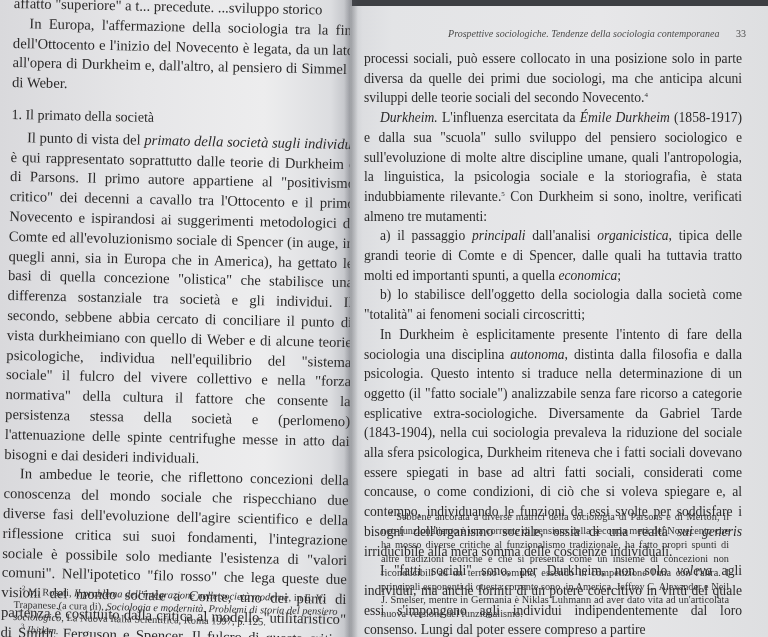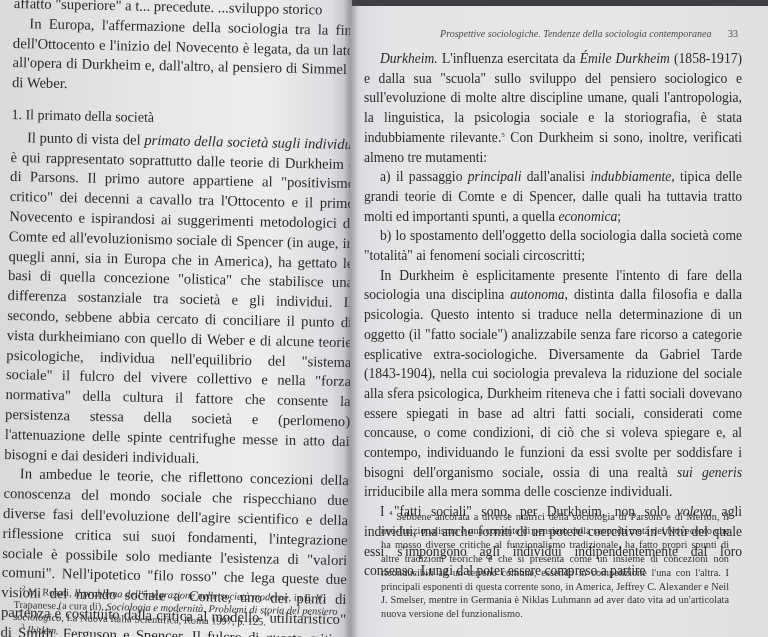--- a/index.html
+++ b/index.html
@@ -43,21 +43,21 @@
   }
   .left-footnotes {
     position: absolute; left: 14px; top: 586px; width: 345px;
     transform: rotate(1.2deg); transform-origin: 0 0;
     font-family: "Liberation Serif", serif;
     font-size: 10.4px; line-height: 12.6px; color: #333;
   }
   .left-footnotes p { margin: 0; text-indent: 8px; }
   
   .running-head {
-    position: absolute; right: 30px; top: 22px;
+    position: absolute; right: 22px; top: 22px;
     font-family: "Liberation Serif", serif;
     font-size: 10px; color: #4a4a4a;
   }
   .running-head .title { font-style: italic; margin-right: 14px; }
   .right-content {
     position: absolute; left: 14px; top: 43px; width: 378px;
     font-family: "Liberation Serif", serif;
     font-size: 13.6px; line-height: 19.7px;
     text-align: justify;
   }
@@ -92,23 +92,24 @@
     <p><sup>3</sup> <em>Ibidem.</em></p>
   </div>
 </div>
 
 <div class="page-right">
   <div class="running-head">
     <span class="title">Prospettive sociologiche. Tendenze della sociologia contemporanea</span>
     <span>33</span>
   </div>
   <div class="right-content">
+    <p class="noindent"><span>processi sociali, può essere collocato in una posizione solo in parte diversa da quelle dei primi due sociologi, ma che anticipa alcuni sviluppi delle teorie sociali del secondo Novecento.</span><sup>4</sup></p>
     <p><em>Durkheim.</em><span> L'influenza esercitata da </span><em>Émile Durkheim</em><span> (1858-1917) e dalla sua "scuola" sullo sviluppo del pensiero sociologico e sull'evoluzione di molte altre discipline umane, quali l'antropologia, la linguistica, la psicologia sociale e la storiografia, è stata indubbiamente rilevante.</span><sup>5</sup><span> Con Durkheim si sono, inoltre, verificati almeno tre mutamenti:</span></p>
-    <p><span>a) il passaggio </span><em>principali</em><span> dall'analisi </span><em>indubbiamente</em><span>, tipica delle grandi teorie di Comte e di Spencer, dalle quali ha tuttavia tratto molti ed importanti spunti, a quella </span><em>economica</em><span>;</span></p>
-    <p>b) lo spostamento dell'oggetto della sociologia dalla società come "totalità" ai fenomeni sociali circoscritti;</p>
+    <p><span>a) il passaggio </span><em>principali</em><span> dall'analisi </span><em>organicistica</em><span>, tipica delle grandi teorie di Comte e di Spencer, dalle quali ha tuttavia tratto molti ed importanti spunti, a quella </span><em>economica</em><span>;</span></p>
+    <p>b) lo stabilisce dell'oggetto della sociologia dalla società come "totalità" ai fenomeni sociali circoscritti;</p>
     <p><span>In Durkheim è esplicitamente presente l'intento di fare della sociologia una disciplina </span><em>autonoma</em><span>, distinta dalla filosofia e dalla psicologia. Questo intento si traduce nella determinazione di un oggetto (il "fatto sociale") analizzabile senza fare ricorso a categorie esplicative extra-sociologiche. Diversamente da Gabriel Tarde (1843-1904), nella cui sociologia prevaleva la riduzione del sociale alla sfera psicologica, Durkheim riteneva che i fatti sociali dovevano essere spiegati in base ad altri fatti sociali, considerati come concause, o come condizioni, di ciò che si voleva spiegare e, al contempo, individuando le funzioni da essi svolte per soddisfare i bisogni dell'organismo sociale, ossia di una realtà </span><em>sui generis</em><span> irriducibile alla mera somma delle coscienze individuali.</span></p>
     <p><span>I "fatti sociali" sono, per Durkheim, non solo </span><em>voleva</em><span> agli individui, ma anche forniti di un potere coercitivo in virtù del quale essi s'impongono agli individui indipendentemente dal loro consenso. Lungi dal poter essere compreso a partire</span></p>
   </div>
   <div class="right-footnotes">
     <p><sup>4</sup><span> Sebbene ancorata a diverse matrici della sociologia di Parsons e di Merton, il neo-funzionalismo è una corrente di pensiero della seconda metà del Novecento che ha mosso diverse critiche al funzionalismo tradizionale, ha fatto propri spunti di altre tradizioni teoriche e che si presenta come un insieme di concezioni non riconducibili ad un terreno comune, essendo in competizione l'una con l'altra. I principali esponenti di questa corrente sono, in America, Jeffrey C. Alexander e Neil J. Smelser, mentre in Germania è Niklas Luhmann ad aver dato vita ad un'articolata nuova versione del funzionalismo.</span></p>
     <p><sup>5</sup><span> Le principali opere di Durkheim sono: </span><em>La divisione del lavoro sociale</em><span> (1893), trad. it. Comunità, Milano 1977; </span><em>Le regole del metodo sociologico</em><span> (1895), trad. it. Editori Riuniti, Roma 1996; </span><em>Il suicidio</em><span> (1897), trad. it. UTET, Torino 1969; </span><em>Le forme elementari della vita religiosa</em><span> (1912), trad. it. Comunità, Milano 1963. Si vedano inoltre: </span><em>La science positive de la morale en Allemagne</em></p>
   </div>
 </div>
 
 <div class="gutter-shadow"></div>

